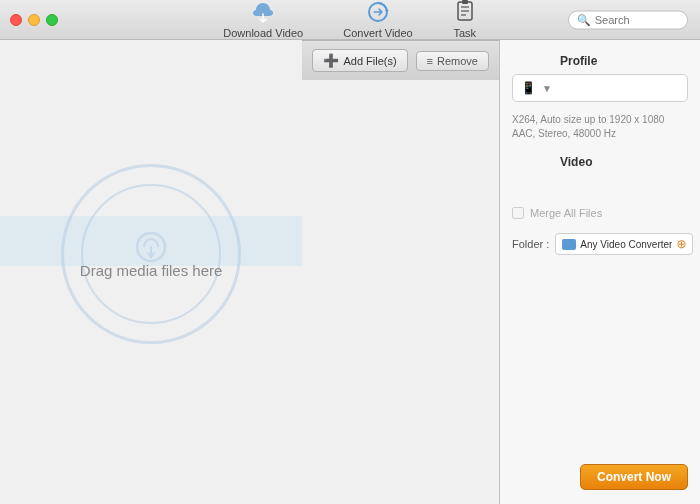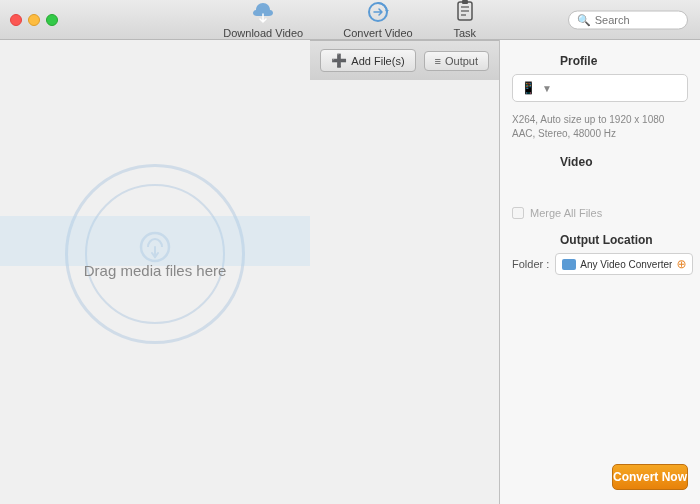--- a/index.html
+++ b/index.html
@@ -319,21 +319,21 @@
 
     .folder-arrow {
       color: #e88a30;
       font-size: 12px;
     }
 
     .convert-btn {
       background: linear-gradient(to bottom, #f5a623, #e8820a);
       border: 1px solid #c07010;
       border-radius: 5px;
-      padding: 5px 0;
+      padding: 5px 16px;
       font-size: 12px;
       font-weight: 600;
       color: white;
       cursor: pointer;
     }
 
     
     .icon-svg {
       width: 24px;
       height: 24px;
@@ -417,21 +417,21 @@
       <span class="drop-text">Drag media files here</span>
     </div>
 
     <div class="bottom-bar">
       <button class="btn-add">
         <span style="font-size:13px; color:#555;">➕</span>
         <span>Add File(s)</span>
       </button>
       <button class="btn-remove">
         <span style="font-size:11px;">≡</span>
-        <span>Output</span>
+        <span>Remove</span>
       </button>
     </div>
 
   </div>
 
   <div class="right-panel">
 
     <div class="section">
       <div class="section-title">Profile</div>
       <div class="profile-box">
@@ -446,21 +446,20 @@
 
     <div class="merge-section">
       <div class="section-title">Video</div>
       <div class="merge-checkbox-row">
         <input type="checkbox" class="merge-checkbox" disabled="" style="">
         <span class="merge-label">Merge All Files</span>
       </div>
     </div>
 
     <div class="output-section">
-      <div class="section-title">Output Location</div>
       <div class="folder-row">
         <span class="folder-label">Folder :</span>
         <div class="folder-select">
           <div class="folder-icon-box"></div>
           <span class="folder-name">Any Video Converter</span>
           <span class="folder-arrow">⊕</span>
         </div>
       </div>
     </div>
 

